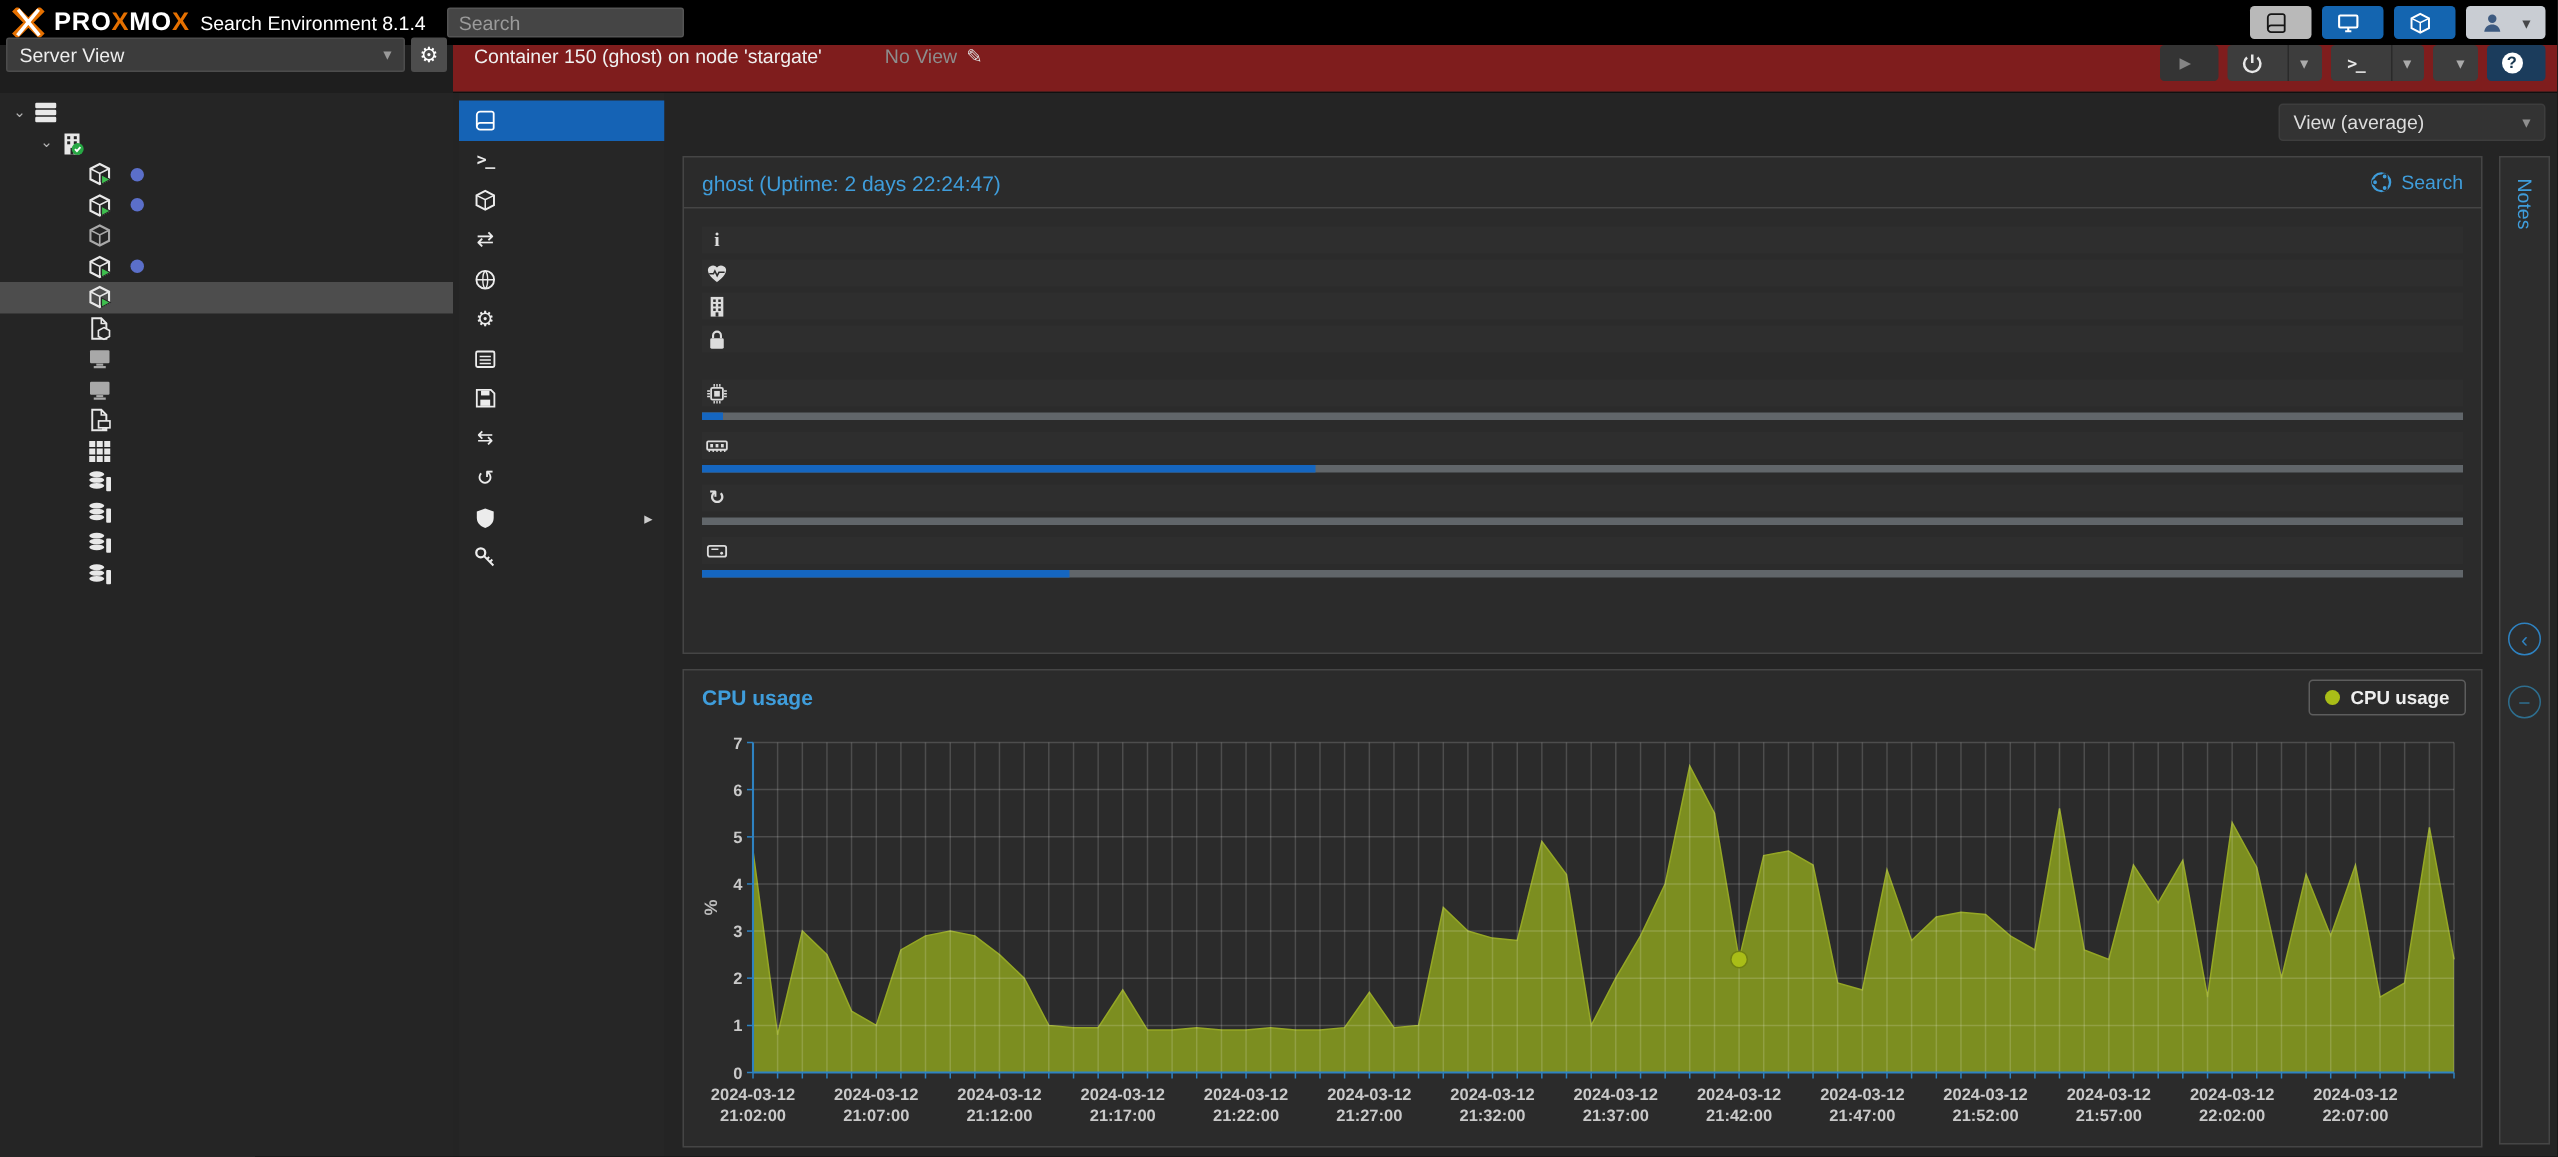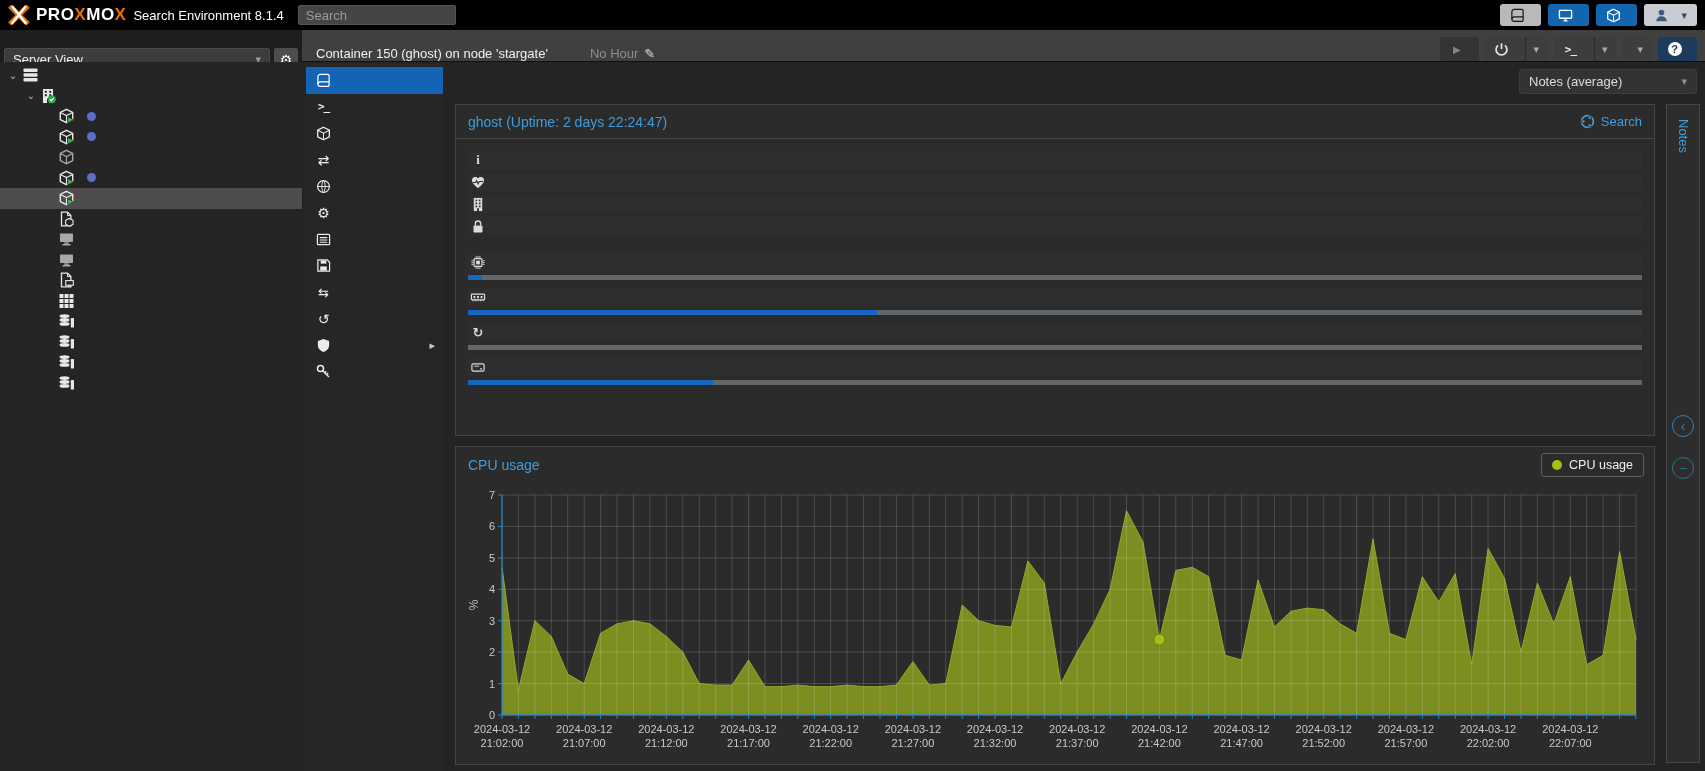--- a/index.html
+++ b/index.html
@@ -16,25 +16,25 @@
   .hdr-search::placeholder{color:#9b9b9b;}
   .hdr-actions{margin-left:auto;display:flex;gap:7px;align-items:center;}
   .hbtn{height:22px;border-radius:3px;display:inline-flex;align-items:center;gap:6px;padding:0 10px;font-size:13px;cursor:pointer;white-space:nowrap;}
   .hbtn.light{background:#b9b9b9;color:#161616;}
   .hbtn.blue{background:#1465b0;color:#fff;}
   .hbtn.user{background:#c9cdd3;color:#1b1b1b;}
   .hbtn .chev{font-size:11px;color:inherit;opacity:.75;}
 
   
   .tbar{position:absolute;left:0;top:30px;width:1705px;height:32px;display:flex;border-bottom:1px solid #101010;}
-  .tbar-left{width:302px;background:#1e1e1e;display:flex;align-items:flex-start;padding:18px 4px;gap:4px;}
+  .tbar-left{width:302px;background:#1e1e1e;display:flex;align-items:flex-end;padding:18px 4px;gap:4px;}
   .sv-select{flex:1;height:23px;background:#3c3c3c;border:1px solid #4c4c4c;border-radius:2px;display:flex;align-items:center;padding:0 8px;color:#eee;cursor:pointer;}
   .sv-select .chev{margin-left:auto;color:#999;font-size:11px;}
   .gear-btn{width:24px;height:23px;background:#4d4d4d;border-radius:2px;display:flex;align-items:center;justify-content:center;font-size:14px;color:#fff;cursor:pointer;}
-  .tbar-right{flex:1;background:#404040;display:flex;align-items:flex-end;padding:0 8px;}
+  .tbar-right{flex:1;background:#7f1d1d;display:flex;align-items:flex-start;padding:0 8px;}
   .crumb{color:#f0f0f0;margin-left:6px;}
   .tags{color:#8d8d8d;margin-left:42px;}
   .pencil{color:#ddd;margin-left:6px;cursor:pointer;}
   .tbar-actions{margin-left:auto;display:flex;gap:6px;align-items:center;}
   .tbtn{height:24px;border-radius:3px;background:#3d3d3d;color:#e8e8e8;display:inline-flex;align-items:center;gap:6px;padding:0 9px;cursor:pointer;white-space:nowrap;}
   .tbtn.disabled{background:#343434;color:#858585;cursor:default;}
   .tbtn .split{border-left:1px solid #2a2a2a;margin-left:4px;padding-left:7px;color:#aaa;font-size:11px;align-self:stretch;display:flex;align-items:center;}
   .tbtn.help{background:#1b3c5c;color:#fff;}
   .qmark{width:14px;height:14px;border-radius:50%;background:#fff;color:#16364f;font-weight:bold;font-size:11px;display:inline-flex;align-items:center;justify-content:center;}
 
@@ -152,21 +152,21 @@
       <div class="sv-select">
         <span>Server View</span>
         <span class="chev">▾</span>
       </div>
       <div class="gear-btn">
           <span>⚙</span>
         </div>
     </div>
     <div class="tbar-right">
       <span class="crumb">Container 150 (ghost) on node 'stargate'</span>
-      <span class="tags">No Hour</span>
+      <span class="tags">No View</span>
       <span class="pencil">✎</span>
       <div class="tbar-actions" id="tbar-actions">
           <div class="tbtn  disabled">
             <span class="nicon">
               <span style="font-size:10px;">▶</span>
             </span>
             <span></span>
           </div>
           <div class="tbtn ">
             <span class="nicon">
@@ -490,21 +490,21 @@
             <circle cx="4.8" cy="4.8" r="3.2" fill="none" stroke="currentColor" stroke-width="1.6"></circle>
             <path d="m7.2 7.2 6.6 6.6M11.3 11.3l1.7-1.7M9.3 9.3l1.5-1.5" stroke="currentColor" stroke-width="1.5" fill="none"></path>
           </svg>
         </span>
         <span></span>
       </div>
     </div>
 
   <div class="content">
     <div class="period">
-      <span>Notes (average)</span>
+      <span>View (average)</span>
       <span class="chev">▾</span>
     </div>
 
     <div class="panel" style="top:42px;height:332px;">
       <div class="panel-hd">
         <span class="ptitle">ghost (Uptime: 2 days 22:24:47)</span>
         <span class="os-link">
           <span class="icon">
             <svg viewBox="0 0 16 16">
                 <circle cx="8" cy="8" r="6.3" fill="none" stroke="currentColor" stroke-width="1.7"></circle>
@@ -615,21 +615,21 @@
             </span>
             <span></span>
             <span class="sval"></span>
           </div>
           <div class="pbar">
             <div class="pfill" style="width: 20.84%;"></div>
           </div>
         </div>
     </div>
 
-    <div class="panel" style="top:384px;height:319px;">
+    <div class="panel" style="top:384px;height:319px;font-weight:bold;">
       <div class="chart-hd">
         <span class="ptitle">CPU usage</span>
         <span class="legend">
           <span class="ldot"></span>
           <span class="ltext">CPU usage</span>
         </span>
       </div>
       <div id="chart-holder" style="padding:2px 10px 0 10px;">
           <svg width="1176" height="276" style="display:block">
             <path d="M36,230L36.0,82.3L52.4,204.9L68.9,135.7L85.3,151.4L101.7,189.1L118.2,198.6L134.6,148.3L151.0,138.9L167.5,135.7L183.9,138.9L200.3,151.4L216.8,167.1L233.2,198.6L249.7,200.1L266.1,200.1L282.5,175.0L299.0,201.7L315.4,201.7L331.8,200.1L348.3,201.7L364.7,201.7L381.1,200.1L397.6,201.7L414.0,201.7L430.4,200.1L446.9,176.6L463.3,200.1L479.7,198.6L496.2,120.0L512.6,135.7L529.0,140.4L545.5,142.0L561.9,76.0L578.3,98.0L594.8,198.6L611.2,167.1L627.7,138.9L644.1,104.3L660.5,25.7L677.0,57.1L693.4,154.6L709.8,85.4L726.3,82.3L742.7,91.7L759.1,170.3L775.6,175.0L792.0,94.9L808.4,142.0L824.9,126.3L841.3,123.1L857.7,124.7L874.2,138.9L890.6,148.3L907.0,54.0L923.5,148.3L939.9,154.6L956.3,91.7L972.8,116.9L989.2,88.6L1005.7,179.7L1022.1,63.4L1038.5,93.3L1055.0,167.1L1071.4,98.0L1087.8,138.9L1104.3,91.7L1120.7,179.7L1137.1,170.3L1153.6,66.6L1170.0,154.6L1170.0,230Z" fill="#7c8e20"></path>

